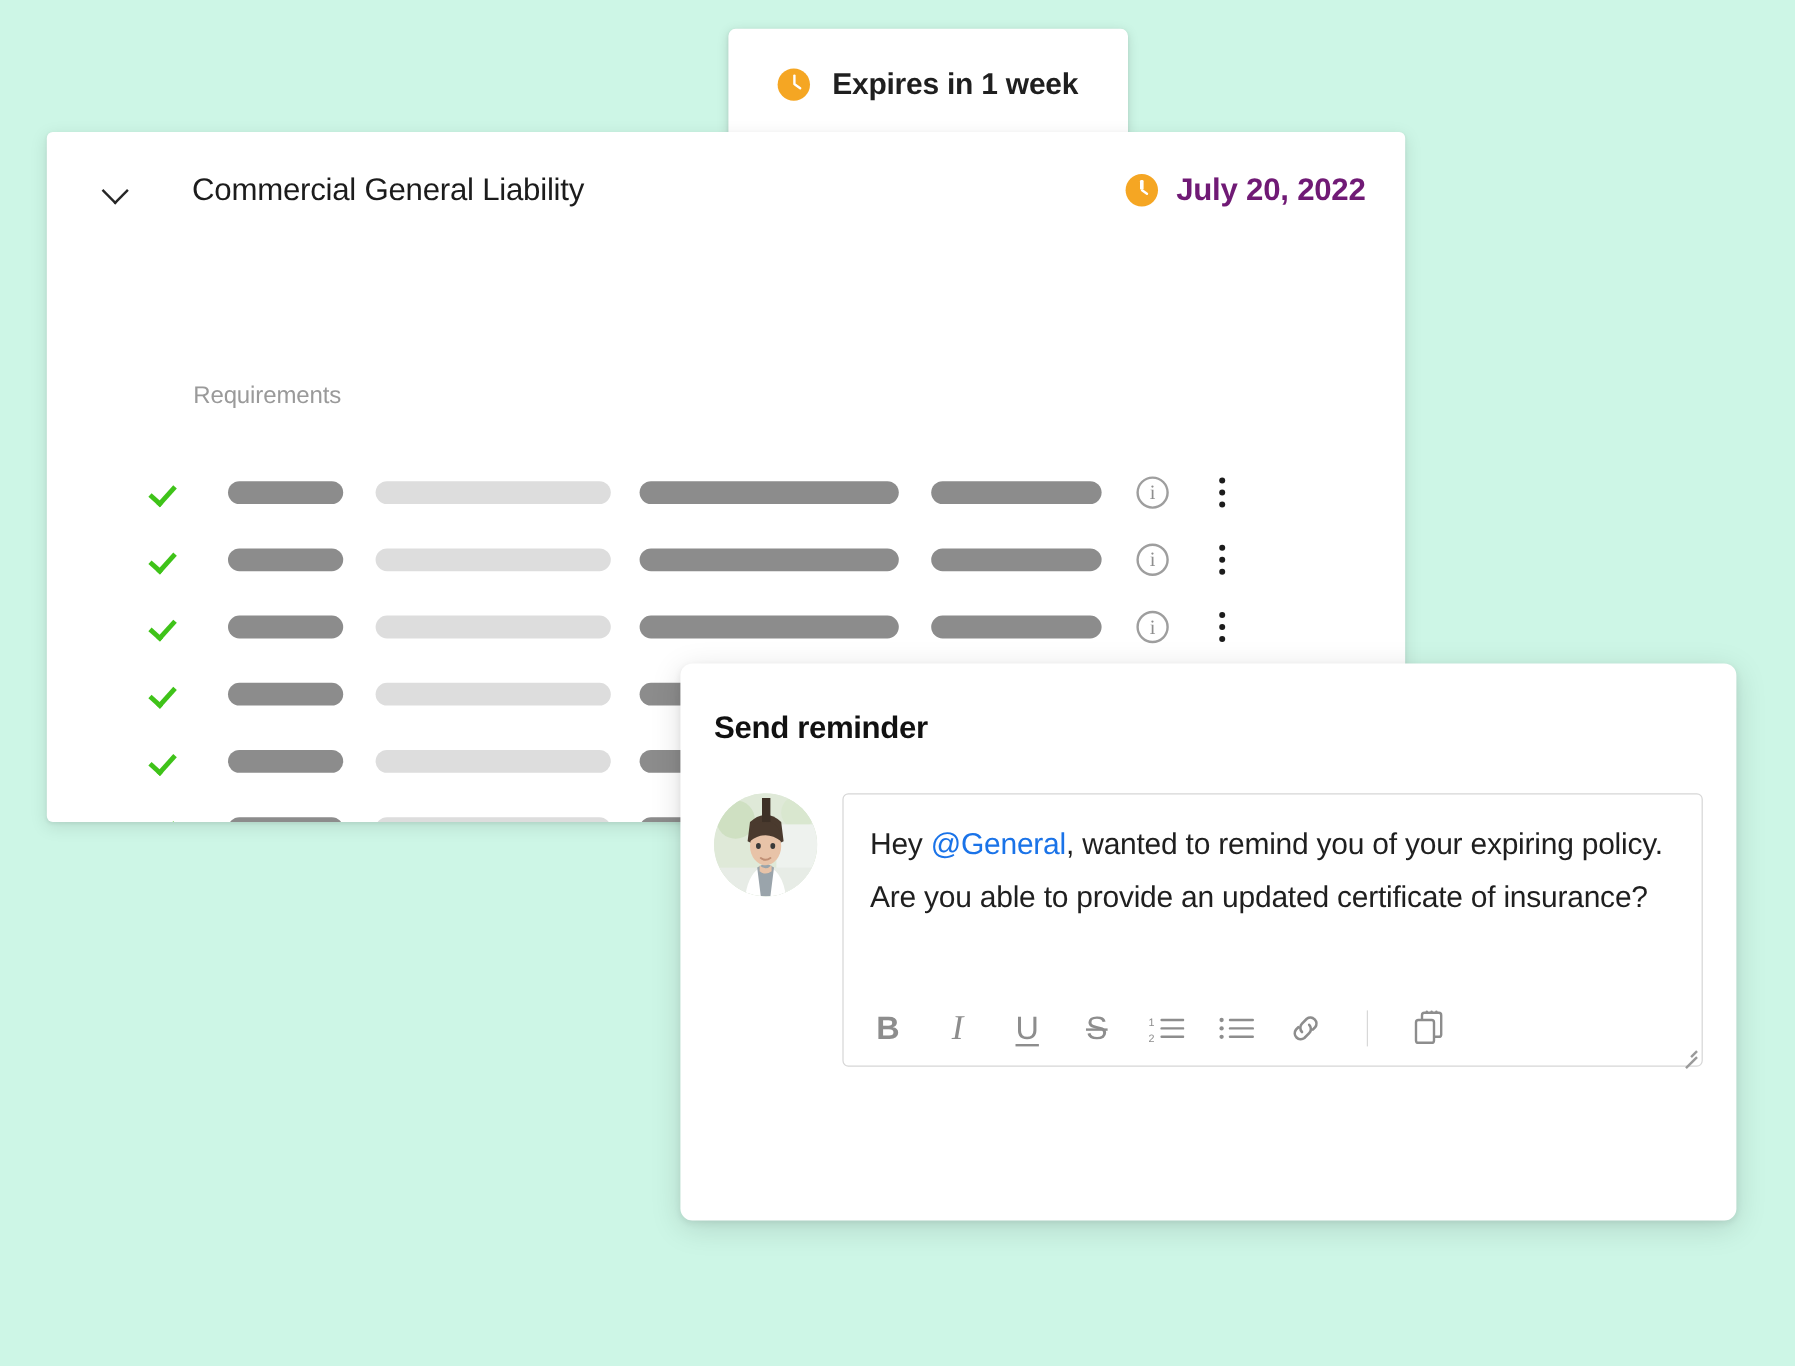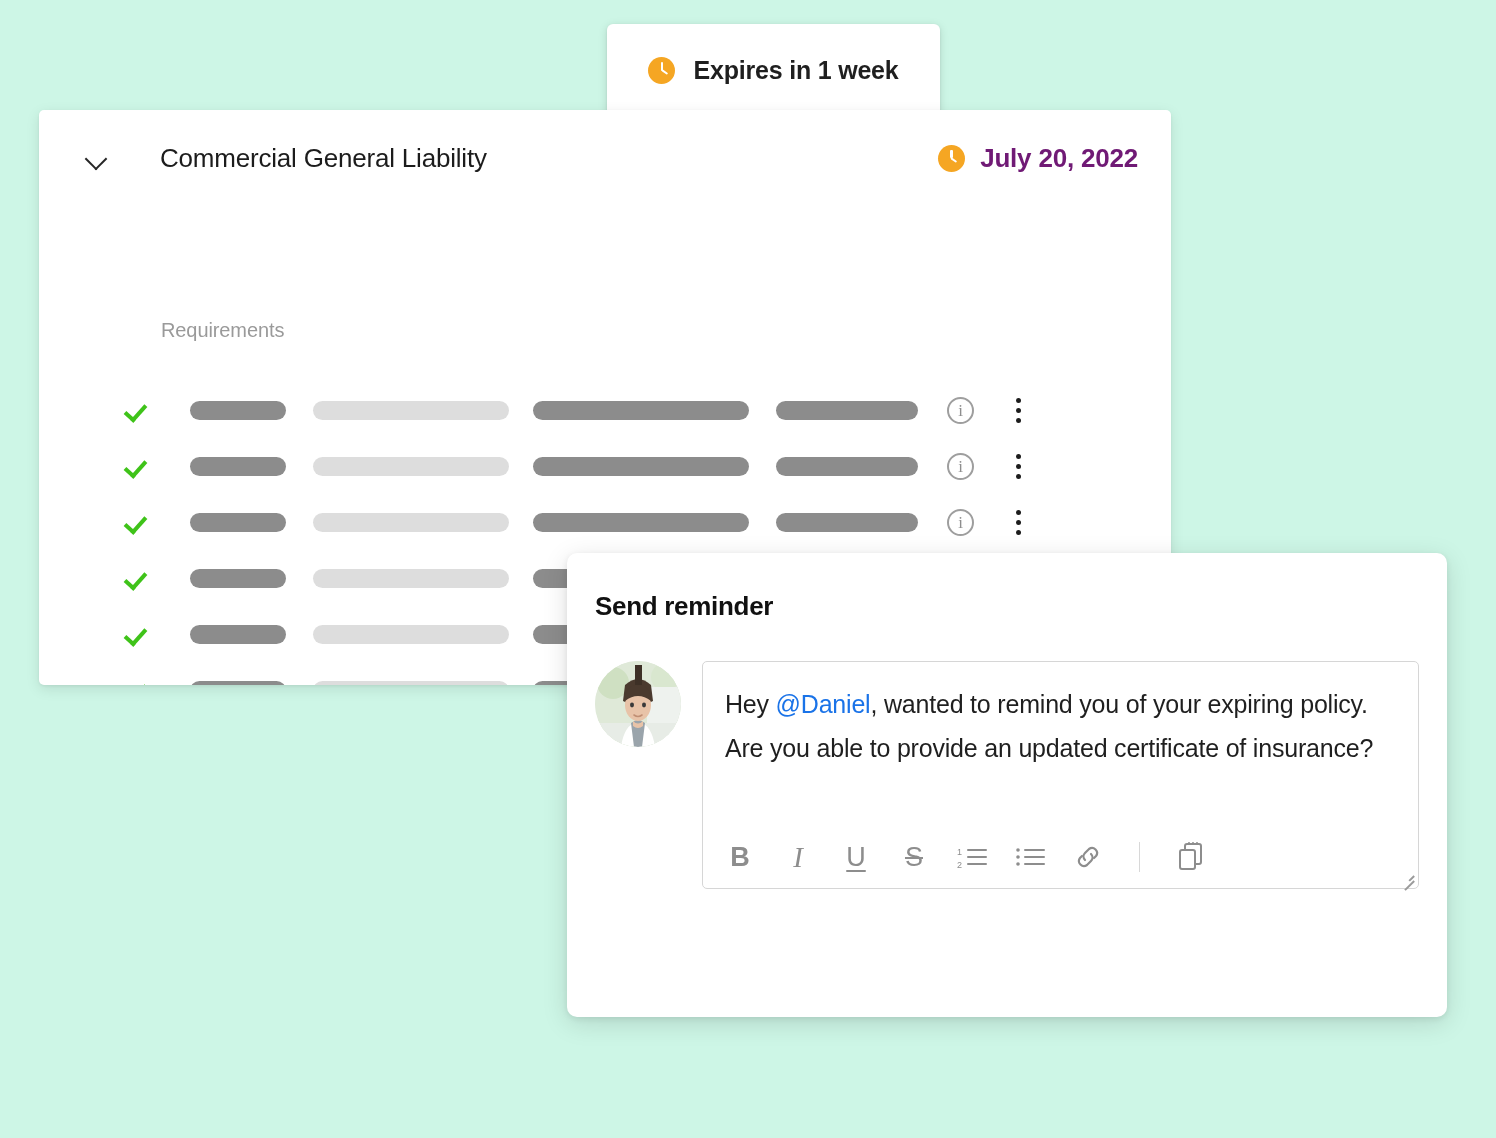--- a/index.html
+++ b/index.html
@@ -495,21 +495,21 @@
             <path d="M30 40 q13 -10 26 0 q0 -16 -13 -16 q-13 0 -13 16 z" fill="#4a3a2e"></path>
             <ellipse cx="37" cy="44" rx="2" ry="2.4" fill="#3a3a3a"></ellipse>
             <ellipse cx="49" cy="44" rx="2" ry="2.4" fill="#3a3a3a"></ellipse>
             <path d="M39 54 q4 3 8 0" stroke="#c08f74" stroke-width="1.6" fill="none" stroke-linecap="round"></path>
             <path d="M38 60 q5 5 10 0 l0 5 q-5 4 -10 0 z" fill="#e8c3a8"></path>
           </g>
         </svg>
       </div>
 
       <div class="editor">
-        <div class="editor-body"><span>Hey </span><span class="mention">@Daniel</span><span>, wanted to remind you of your expiring policy. Are you able to provide an updated certificate of insurance?</span></div>
+        <div class="editor-body"><span>Hey </span><span class="mention">@General</span><span>, wanted to remind you of your expiring policy. Are you able to provide an updated certificate of insurance?</span></div>
 
         <div class="editor-toolbar">
           <span class="tb-btn glyph b">B</span>
           <span class="tb-btn glyph i">I</span>
           <span class="tb-btn glyph u">U</span>
           <span class="tb-btn glyph s">S</span>
 
           <span class="tb-btn">
             <svg width="30" height="26" viewBox="0 0 30 26" fill="none" stroke="#8d8d8d" stroke-width="2" stroke-linecap="round">
               <text x="0" y="11" font-size="9" fill="#8d8d8d" stroke="none" font-family="Liberation Sans, sans-serif">1</text>

